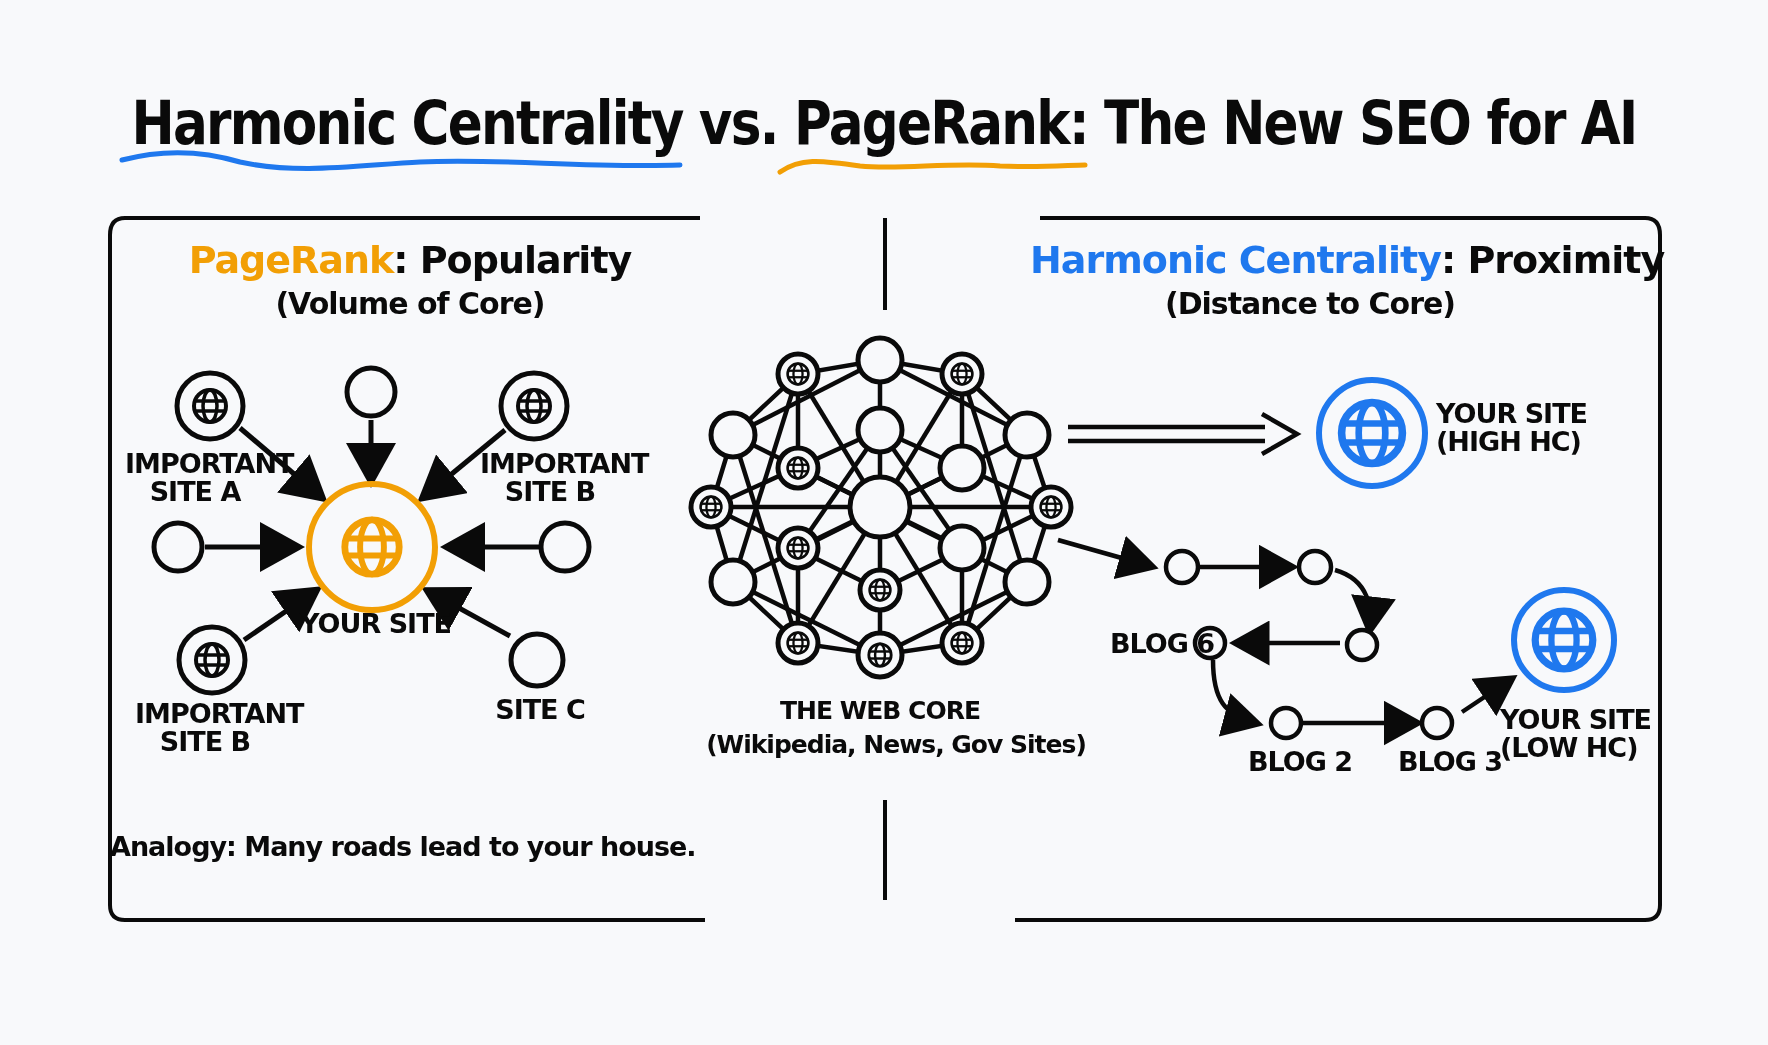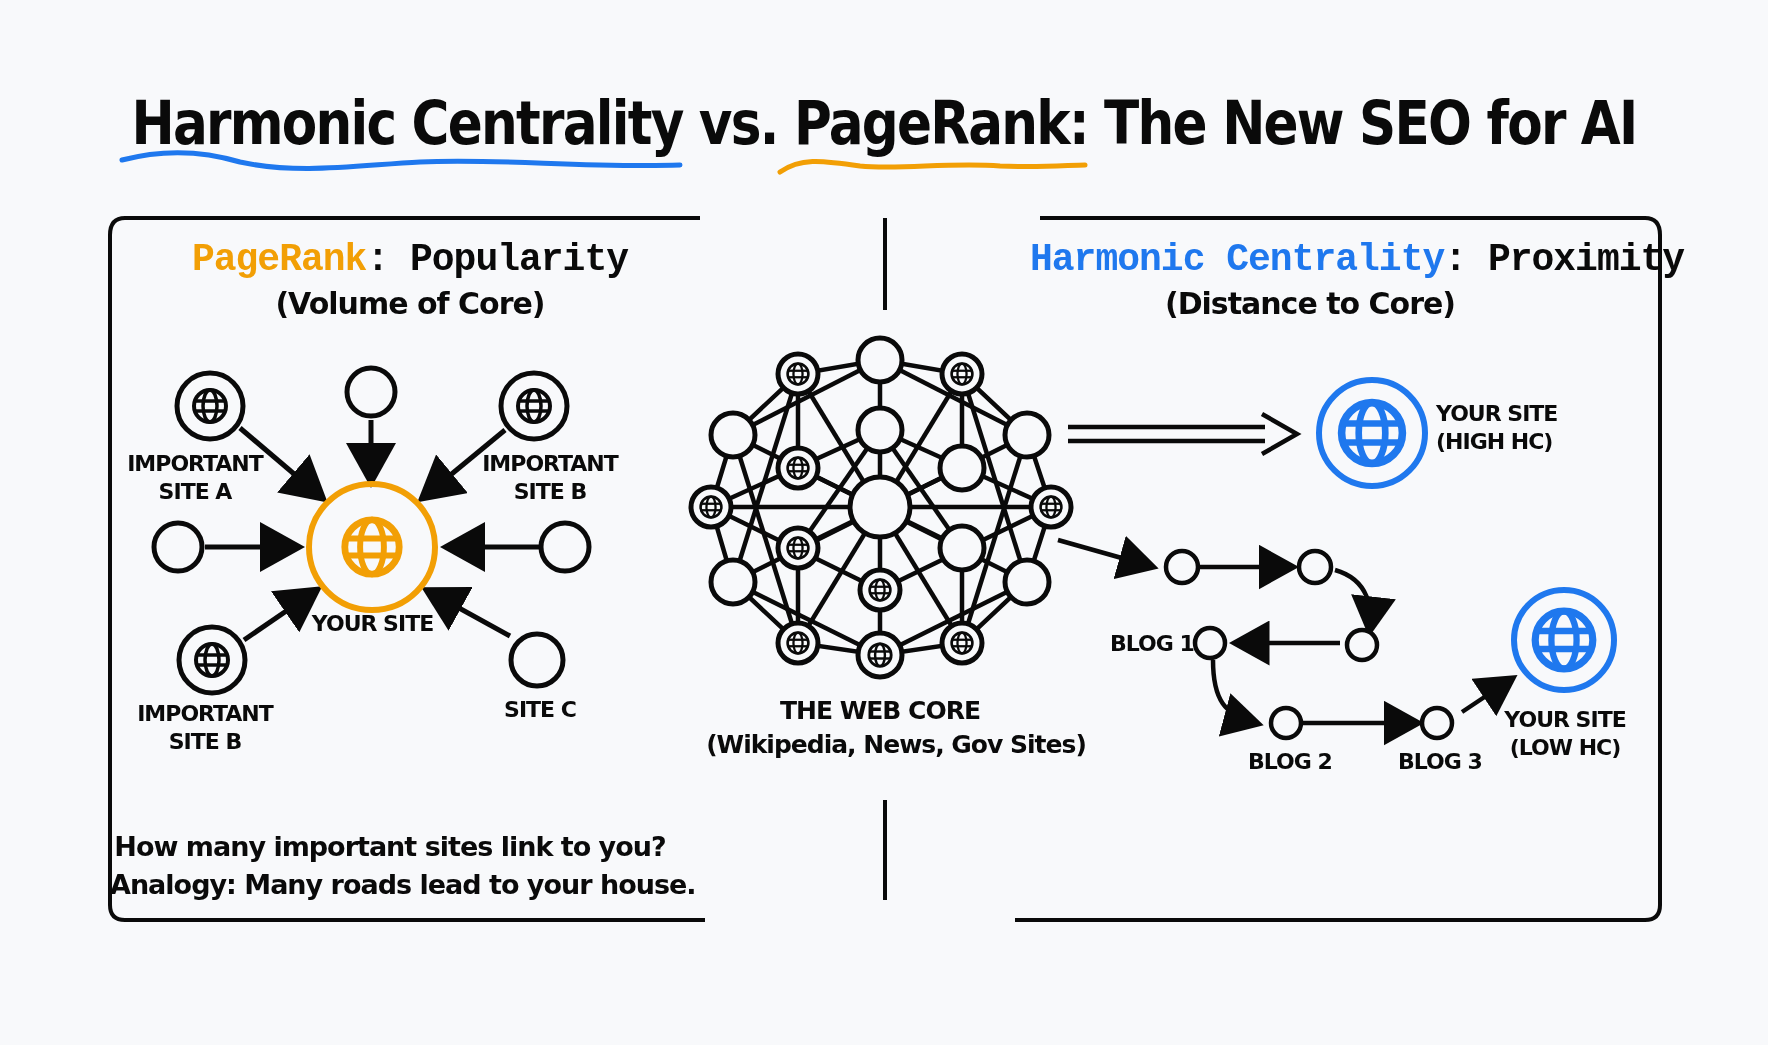--- a/index.html
+++ b/index.html
@@ -12,23 +12,23 @@
     overflow: hidden;
   }
   .title {
     position: absolute; left: 0; top: 88px; width: 1768px;
     text-align: center; font-size: 60px; font-weight: bold;
     letter-spacing: -2px; transform: scaleX(0.86); transform-origin: 50% 50%;
     white-space: nowrap;
   }
   svg.canvas { position: absolute; left: 0; top: 0; }
   .lbl { position: absolute; font-weight: bold; text-align: center; white-space: nowrap; }
-  .panel-title { font-size: 38px; letter-spacing: -1px; font-family: Liberation Mono, monospace; }
+  .panel-title { font-size: 38px; letter-spacing: -1px; }
   .panel-sub { font-size: 30px; font-weight: bold; letter-spacing: -1px; }
-  .node-lbl { font-size: 22px; line-height: 28px; letter-spacing: -1px; }
+  .node-lbl { font-size: 27px; line-height: 28px; letter-spacing: -1px; }
   .foot { font-size: 27px; line-height: 38px; letter-spacing: -1px; font-weight: bold; }
   .orange { color: #f29f05; }
   .blue { color: #1f78ee; }
 </style>
 </head>
 <body>
 
 <div class="title">
   <span>Harmonic Centrality</span><span> vs. </span><span>PageRank</span><span>: The New SEO for AI</span>
 </div>
@@ -197,37 +197,36 @@
 <div class="lbl node-lbl" style="left:135px; top:700px; width:140px;">
   <div>IMPORTANT</div>
     <div>SITE B</div>
 </div>
 <div class="lbl node-lbl" style="left:470px; top:696px; width:140px;">
   <div>SITE C</div>
 </div>
 <div class="lbl node-lbl" style="left:300px; top:610px; width:145px;">YOUR SITE</div>
 
 <div class="lbl foot" style="left:110px; top:828px; width:560px;">
-  <div>How many important sites link to you?</div>
     <div>Analogy: Many roads lead to your house.</div>
 </div>
 
 <div class="lbl" style="left:690px; top:696px; width:380px; font-size:25px; letter-spacing:-1px;">THE WEB CORE</div>
 <div class="lbl" style="left:696px; top:730px; width:400px; font-size:25px; letter-spacing:-1px;">(Wikipedia, News, Gov Sites)</div>
 
 <div class="lbl panel-title" style="left:1030px; top:238px; width:560px;">
   <span class="blue">Harmonic Centrality</span><span>: Proximity</span>
 </div>
 <div class="lbl panel-sub" style="left:1030px; top:286px; width:560px;">(Distance to Core)</div>
 
 <div class="lbl node-lbl" style="left:1436px; top:400px; text-align:left;">
   <div>YOUR SITE</div>
     <div>(HIGH HC)</div>
 </div>
-<div class="lbl node-lbl" style="left:1110px; top:630px;">BLOG 1</div>
+<div class="lbl node-lbl" style="left:1110px; top:630px;">BLOG 6</div>
 <div class="lbl node-lbl" style="left:1248px; top:748px;">BLOG 2</div>
 <div class="lbl node-lbl" style="left:1398px; top:748px;">BLOG 3</div>
 <div class="lbl node-lbl" style="left:1500px; top:706px; width:130px;">
   <div>YOUR SITE</div>
     <div>(LOW HC)</div>
 </div>
 
 <div class="lbl foot" style="left:1030px; top:828px; width:560px;">
 </div>
 

